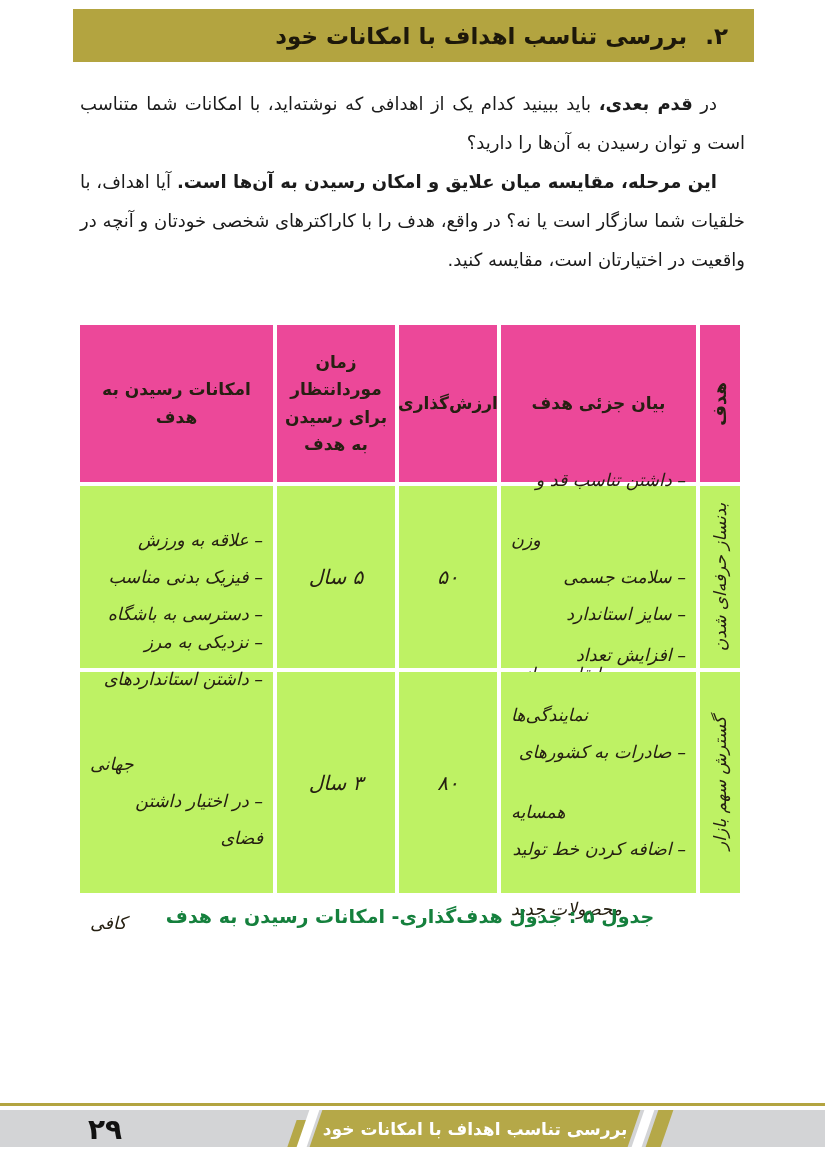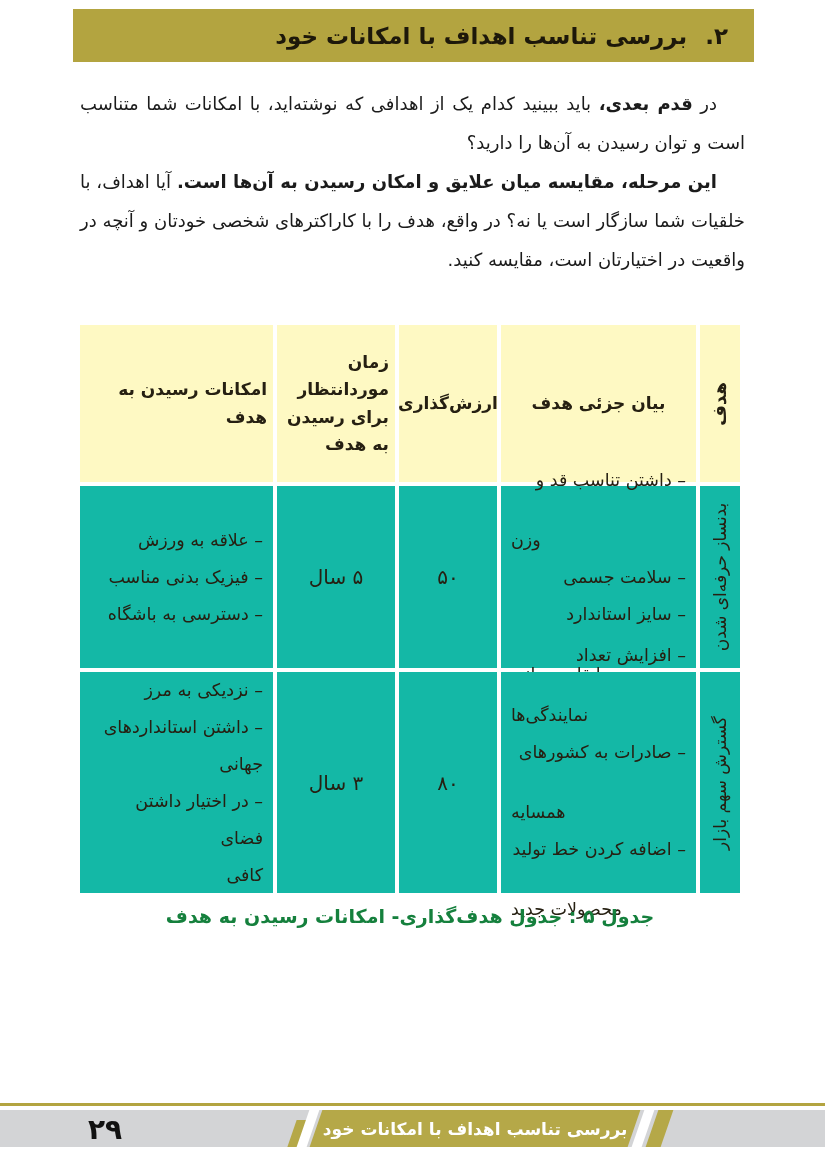--- a/index.html
+++ b/index.html
@@ -26,39 +26,39 @@
   
   .tbl{
     position:absolute; left:80px; top:325px; width:660px;
     display:grid; direction:rtl;
     grid-template-columns:40px 195px 98px 118px 193px;
     grid-template-rows:157px 182px 221px;
     gap:4px;
   }
   .cell{ color:#262012; }
   .th{
-    background:#fef9c3; font-weight:bold; font-size:17px; line-height:1.6;
-    display:flex; align-items:center; justify-content:center; 
+    background:#ec4899; font-weight:bold; font-size:17px; line-height:1.6;
+    display:flex; align-items:center; justify-content:center; text-align:center;
     padding:0 6px;
   }
-  .td{ background:#14b8a6; }
+  .td{ background:#bef264;font-style:italic; }
   .vcell{ position:relative; padding:0; }
   .vtext{
     position:absolute; top:50%; left:50%;
     transform:translate(-50%,-50%) rotate(-90deg);
     white-space:nowrap; font-size:17px;
   }
   .th .vtext{ font-weight:bold; font-size:18px; }
   .list{
     display:flex; flex-direction:column; justify-content:center;
     padding:0 10px; font-size:17.5px; line-height:37px;
   }
   .cl{ text-align:right; }
   .cl.l{ text-align:left;margin-top:23px; }
-  .cl.c{ text-align:right; }
+  .cl.c{ text-align:left;margin-top:48px; }
   .mid{
     display:flex; align-items:center; justify-content:center;
     font-size:20px;
   }
   .caption{
     position:absolute; left:80px; top:905px; width:660px;
     direction:rtl; text-align:center; font-weight:bold; font-size:19px; color:#15803d;
   }
 
   

